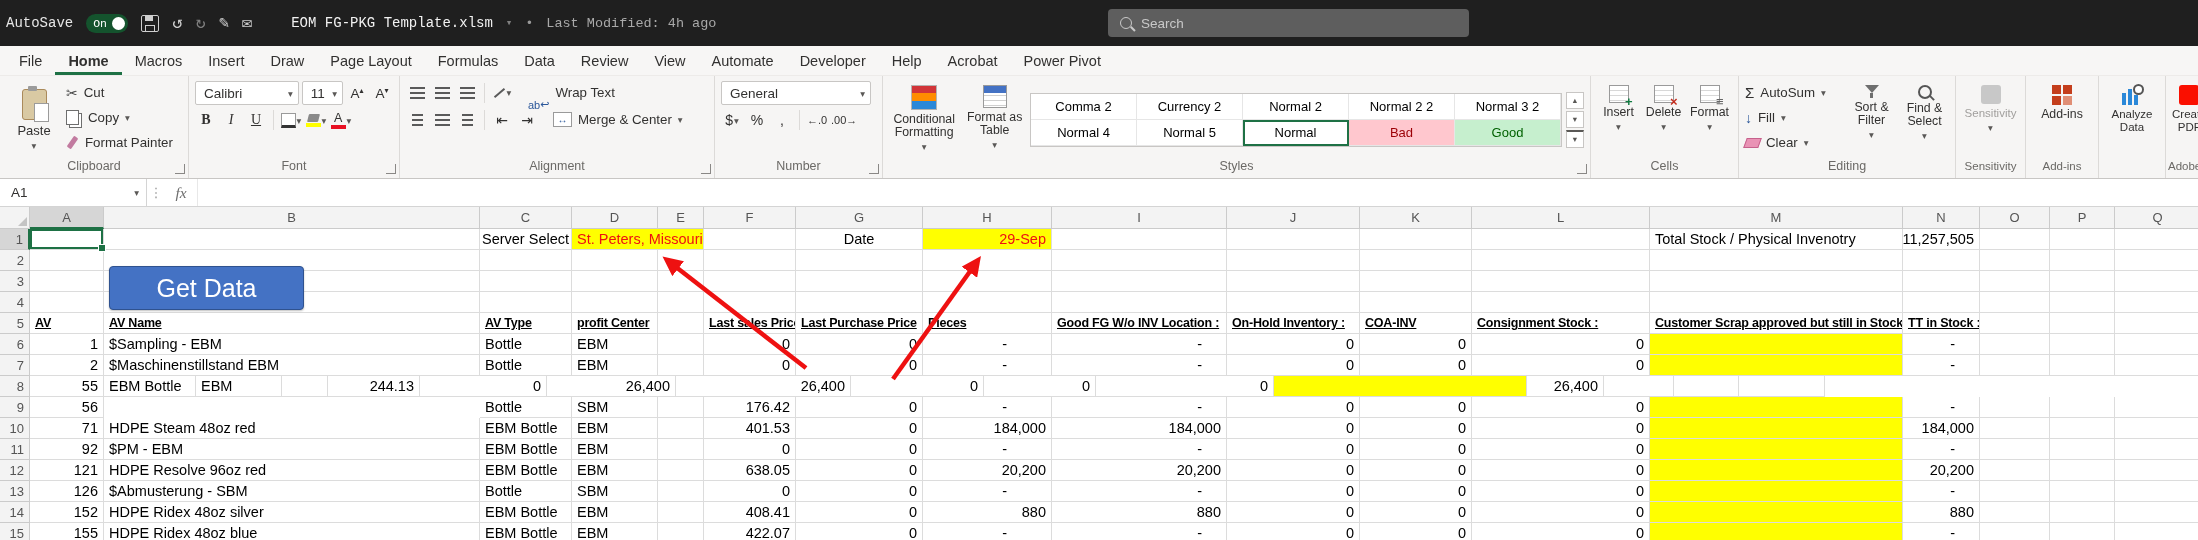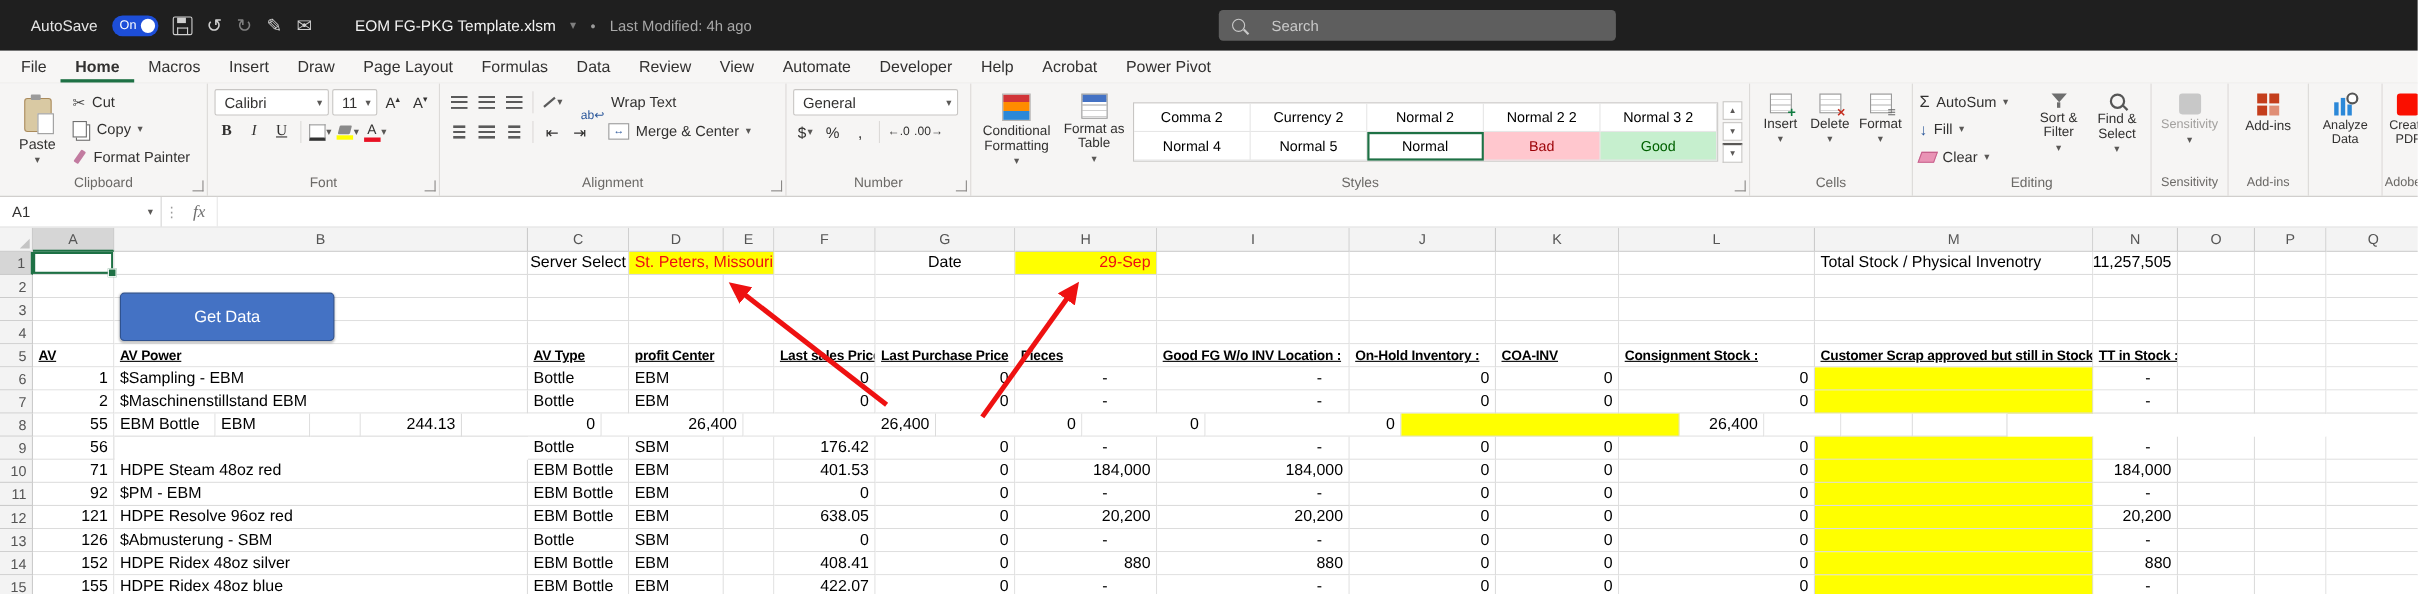--- a/index.html
+++ b/index.html
@@ -1,34 +1,34 @@
 <!DOCTYPE html>
 <html><head>
 <meta charset="utf-8">
 <style>
   html,body{margin:0;padding:0;}
   body{width:2198px;height:540px;position:relative;overflow:hidden;background:#fff;
        font-family:"Liberation Sans",sans-serif;-webkit-font-smoothing:antialiased;}
   
   .titlebar{height:46px;background:#1F1F1F;display:flex;align-items:center;position:relative;color:#CFCFCF;}
-  .tb-left{display:flex;align-items:center;gap:13px;padding-left:28px;}
+  .tb-left{display:flex;align-items:center;gap:13px;padding-left:6px;font-family:Liberation Mono, monospace;}
   .tb-txt{font-size:14px;color:#E6E6E6;}
-  .pill{width:42px;height:19px;border-radius:10px;background:#1d4ed8;display:flex;align-items:center;justify-content:space-between;padding:0 3px 0 7px;box-sizing:border-box;cursor:pointer;}
+  .pill{width:42px;height:19px;border-radius:10px;background:#14532d;display:flex;align-items:center;justify-content:space-between;padding:0 3px 0 7px;box-sizing:border-box;cursor:pointer;}
   .pill-txt{color:#fff;font-size:11.5px;}
   .knob{width:13px;height:13px;border-radius:50%;background:#fff;}
   .ic-save{width:16px;height:15px;border:1.6px solid #CFCFCF;border-radius:2px;position:relative;display:inline-block;}
   .ic-save::before{content:"";position:absolute;top:0;left:3px;width:8px;height:5px;background:#CFCFCF;}
   .ic-save::after{content:"";position:absolute;bottom:0;left:3px;width:8px;height:5px;border:1.4px solid #CFCFCF;border-bottom:none;}
   .tbi{font-size:17px;line-height:17px;color:#CFCFCF;}
   .tbi.dim{color:#7F7F7F;}
   .tbi.sm{font-size:11px;}
   .fname{font-size:14px;color:#F2F2F2;margin-left:26px;white-space:nowrap;}
   .dot{color:#9A9A9A;font-size:13px;}
   .modified{font-size:13.5px;color:#A9A9A9;white-space:nowrap;}
-  .searchbox{position:absolute;left:1108px;top:9px;width:361px;height:28px;background:#5E5E5E;border-radius:4px;display:flex;align-items:center;gap:24px;padding-left:12px;box-sizing:border-box;cursor:text;}
+  .searchbox{position:absolute;left:1108px;top:9px;width:361px;height:28px;background:#5E5E5E;border-radius:4px;display:flex;align-items:center;gap:9px;padding-left:12px;box-sizing:border-box;cursor:text;}
   .mag{width:10px;height:10px;border:1.6px solid #C9C9C9;border-radius:50%;position:relative;display:inline-block;}
   .mag::after{content:"";position:absolute;width:6px;height:1.6px;background:#C9C9C9;right:-5px;bottom:-2px;transform:rotate(45deg);}
   .stext{font-size:13.5px;color:#C9C9C9;}
   
   .menubar{height:29px;background:#F7F6F5;display:flex;align-items:stretch;padding-left:6px;border-bottom:1px solid #EDEBE9;}
   .menu-item{padding:0 13px;font-size:14.5px;color:#323130;display:flex;align-items:center;cursor:pointer;box-sizing:border-box;}
   .menu-item.active{font-weight:700;border-bottom:3px solid #1E7145;padding-top:3px;}
   
   .ribbon{display:flex;height:102px;background:#F6F5F4;border-bottom:1px solid #C8C6C4;}
   .grp{position:relative;border-right:1px solid #DCDAD8;display:flex;flex-direction:column;box-sizing:border-box;flex:none;}
@@ -128,21 +128,21 @@
   .cell{height:21px;box-sizing:border-box;border-right:1px solid #DCDCDC;border-bottom:1px solid #DCDCDC;font-size:14.5px;display:flex;align-items:center;padding:0 5px;white-space:nowrap;overflow:hidden;flex:none;background:#fff;color:#000;cursor:cell;}
   .cell.num{justify-content:flex-end;}
   .cell.center{justify-content:center;}
   .cell.dash{padding-right:24px;}
   .cell.col-H.dash{padding-right:44px;}
   .cell.hl-yellow{background:#FFFF00;}
   .cell.red{color:#EE1111;}
   .cell.h5{font-weight:700;text-decoration:underline;font-size:12.5px;letter-spacing:-0.2px;}
   .cell.active-cell{box-shadow:inset 0 0 0 2px #1E7145;position:relative;overflow:visible;z-index:3;}
   .cell.active-cell::after{content:"";position:absolute;right:-3px;bottom:-3px;width:6px;height:6px;background:#1E7145;border:1px solid #fff;}
-  .getdata{position:absolute;left:109px;top:59px;width:193px;height:42px;background:#4472C4;border:1px solid #2F528F;border-radius:4px;color:#fff;font-size:15px;display:flex;align-items:center;justify-content:center;cursor:pointer;box-shadow:0 1px 2px rgba(0,0,0,0.25);z-index:4;}
+  .getdata{position:absolute;left:109px;top:59px;width:193px;height:42px;background:#4472C4;border:1px solid #2F528F;border-radius:4px;color:#fff;font-size:25px;display:flex;align-items:center;justify-content:center;cursor:pointer;box-shadow:0 1px 2px rgba(0,0,0,0.25);z-index:4;}
   .arrows{position:absolute;left:0;top:0;pointer-events:none;z-index:5;}
 </style>
 </head>
 <body>
 
 <div class="titlebar">
   <div class="tb-left">
     <span class="tb-txt">AutoSave</span>
     <span class="pill">
       <span class="pill-txt">On</span>
@@ -584,21 +584,21 @@
         <div class="cell col-L" style="width: 178px;"></div>
         <div class="cell col-M" style="width: 253px;"></div>
         <div class="cell col-N" style="width: 77px;"></div>
         <div class="cell col-O" style="width: 70px;"></div>
         <div class="cell col-P" style="width: 65px;"></div>
         <div class="cell col-Q" style="width: 86px;"></div>
       </div>
       <div class="srow">
         <div class="rnum">5</div>
         <div class="cell col-A h5" style="width: 74px;">AV</div>
-        <div class="cell col-B h5" style="width: 376px;">AV Power</div>
+        <div class="cell col-B h5" style="width: 376px;">AV Name</div>
         <div class="cell col-C h5" style="width: 92px;">AV Type</div>
         <div class="cell col-D h5" style="width: 86px;">profit Center</div>
         <div class="cell col-E" style="width: 46px;"></div>
         <div class="cell col-F h5" style="width: 92px;">Last sales Price</div>
         <div class="cell col-G h5" style="width: 127px;">Last Purchase Price</div>
         <div class="cell col-H h5" style="width: 129px;">Pieces</div>
         <div class="cell col-I h5" style="width: 175px;">Good FG W/o INV Location :</div>
         <div class="cell col-J h5" style="width: 133px;">On-Hold Inventory :</div>
         <div class="cell col-K h5" style="width: 112px;">COA-INV</div>
         <div class="cell col-L h5" style="width: 178px;">Consignment Stock :</div>

